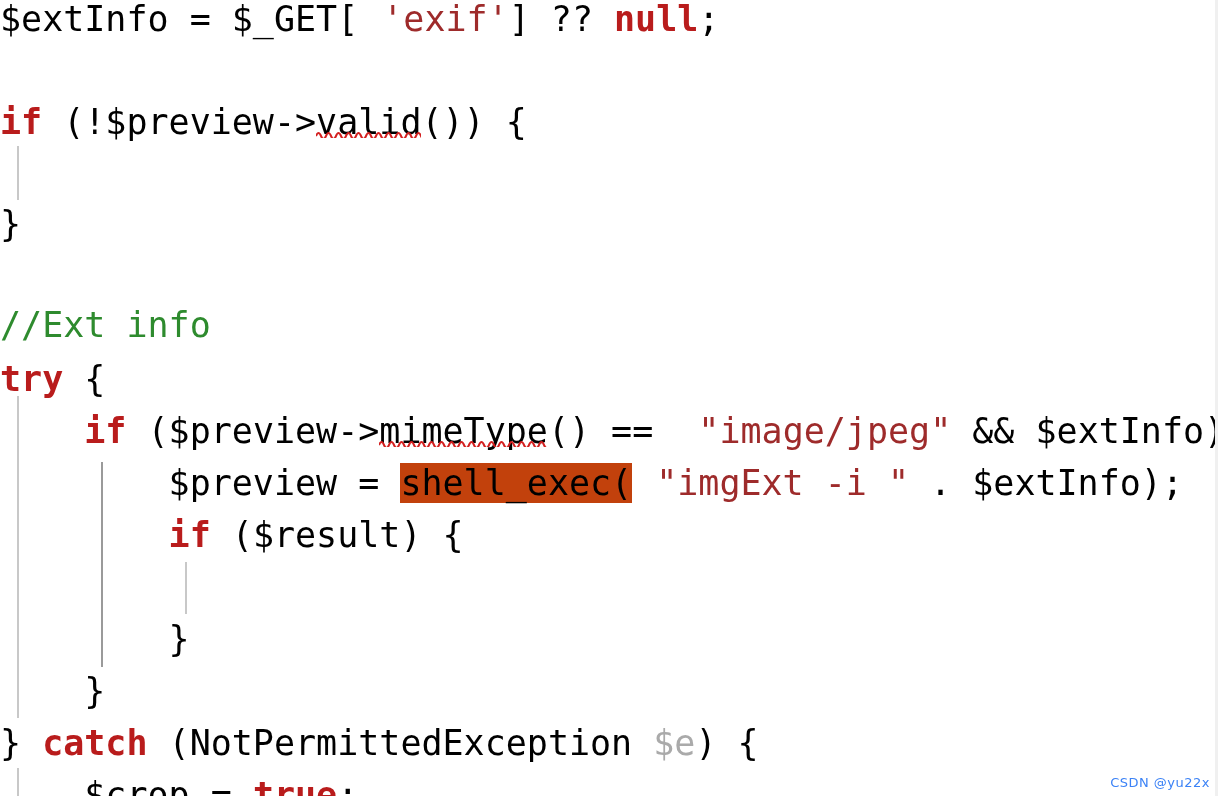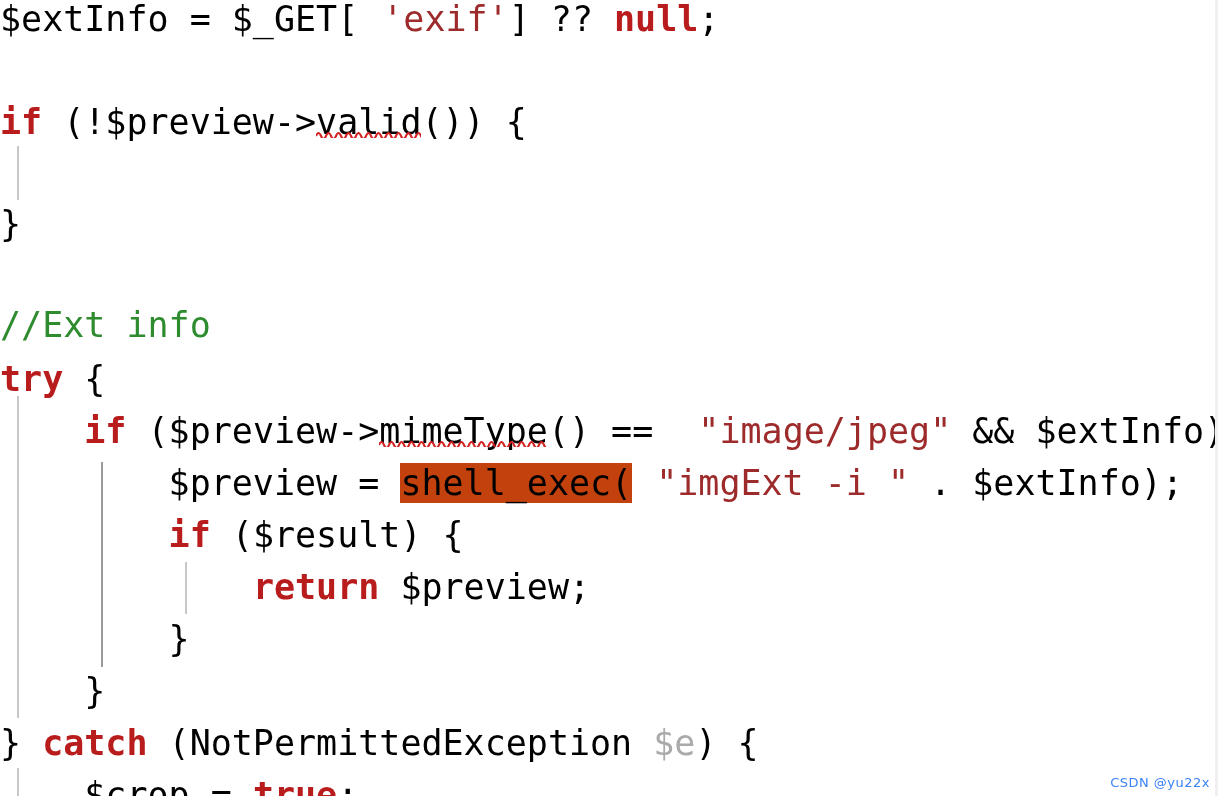--- a/index.html
+++ b/index.html
@@ -113,21 +113,20 @@
             </svg></span></span><span class="tok t-plain">()) {</span></div>
       <div class="line" style="top: 199px;"><span class="tok t-plain">}</span></div>
       <div class="line" style="top: 250px;"></div>
       <div class="line" style="top: 300px;"><span class="tok t-comment">//Ext info</span></div>
       <div class="line" style="top: 354px;"><span class="tok t-kw">try</span><span class="tok t-plain"> {</span></div>
       <div class="line" style="top: 406px;"><span class="tok t-plain">    </span><span class="tok t-kw">if</span><span class="tok t-plain"> ($preview-&gt;</span><span class="tok t-plain squiggle">mimeType<span class="squiggle-mark" style="left: 0px; bottom: 4px; width: 168px;"><svg width="168" height="8" viewBox="0 0 168 8">
               <path d="M0 6 q 2.5 -6 5 0 q 2.5 6 5 0 q 2.5 -6 5 0 q 2.5 6 5 0 q 2.5 -6 5 0 q 2.5 6 5 0 q 2.5 -6 5 0 q 2.5 6 5 0 q 2.5 -6 5 0 q 2.5 6 5 0 q 2.5 -6 5 0 q 2.5 6 5 0 q 2.5 -6 5 0 q 2.5 6 5 0 q 2.5 -6 5 0 q 2.5 6 5 0 q 2.5 -6 5 0 q 2.5 6 5 0 q 2.5 -6 5 0 q 2.5 6 5 0 q 2.5 -6 5 0 q 2.5 6 5 0 q 2.5 -6 5 0 q 2.5 6 5 0 q 2.5 -6 5 0 q 2.5 6 5 0 q 2.5 -6 5 0 q 2.5 6 5 0 q 2.5 -6 5 0 q 2.5 6 5 0 q 2.5 -6 5 0 q 2.5 6 5 0 q 2.5 -6 5 0 q 2.5 6 5 0 " fill="none" stroke="#d32020" stroke-width="2"></path>
             </svg></span></span><span class="tok t-plain">() == </span><span class="tok t-str">"image/jpeg"</span><span class="tok t-plain"> &amp;&amp; $extInfo)</span></div>
       <div class="line" style="top: 458px;"><span class="tok t-plain">        $preview = </span><span class="tok t-plain hl">shell_exec(</span><span class="tok t-str">"imgExt -i "</span><span class="tok t-plain"> . $extInfo);</span></div>
       <div class="line" style="top: 510px;"><span class="tok t-plain">        </span><span class="tok t-kw">if</span><span class="tok t-plain"> ($result) {</span></div>
-      <div class="line" style="top: 562px;"><span class="tok t-plain">            </span><span class="tok t-kw">return</span><span class="tok t-plain"> $preview;</span></div>
       <div class="line" style="top: 614px;"><span class="tok t-plain">        }</span></div>
       <div class="line" style="top: 666px;"><span class="tok t-plain">    }</span></div>
       <div class="line" style="top: 718px;"><span class="tok t-plain">} </span><span class="tok t-kw">catch</span><span class="tok t-plain"> (NotPermittedException </span><span class="tok t-dim">$e</span><span class="tok t-plain">) {</span></div>
       <div class="line" style="top: 770px;"><span class="tok t-plain">    $crop = </span><span class="tok t-kw">true</span><span class="tok t-plain">;</span></div>
     </div>
 
   <div class="edge-bar"></div>
 
   <div class="watermark">CSDN @yu22x</div>
 <div class="indent-guide" style="left: 17px; top: 146px; height: 54px;"></div>

